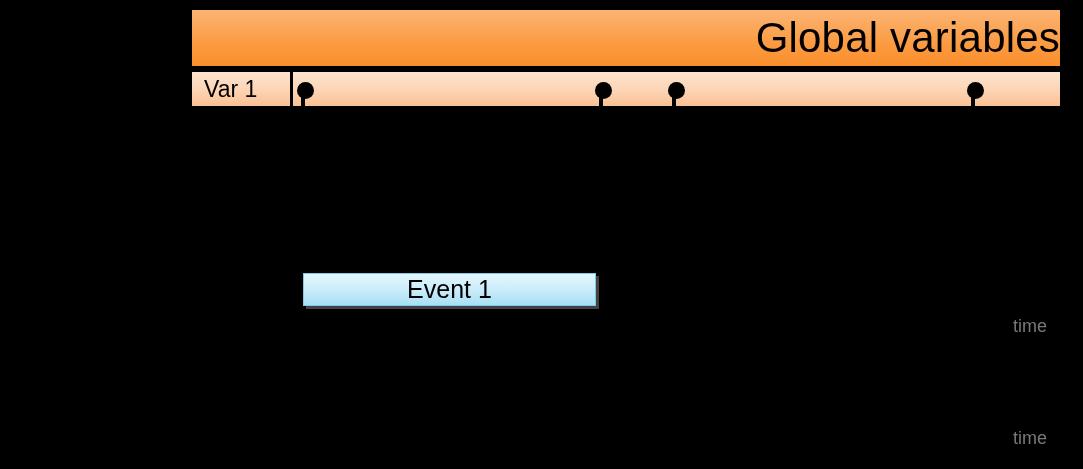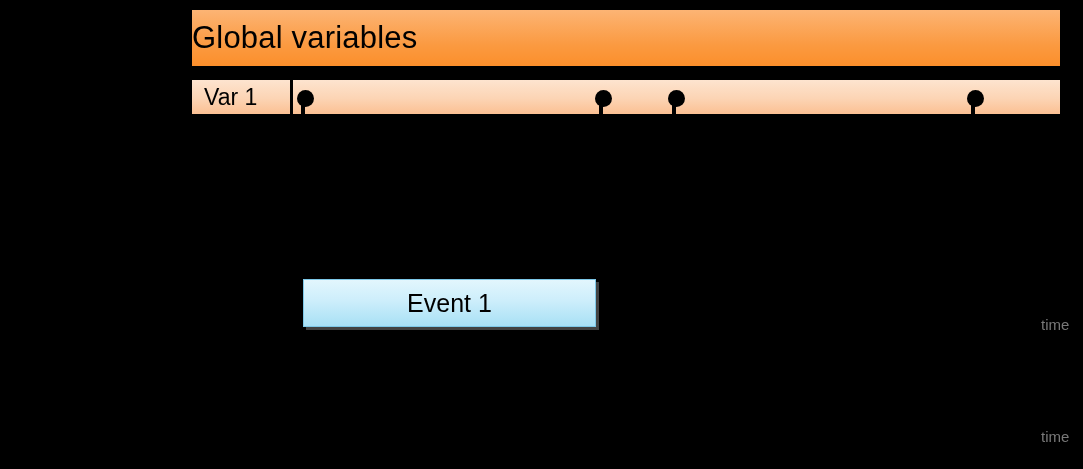--- a/index.html
+++ b/index.html
@@ -24,33 +24,33 @@
     width: 872px;
   }
   .gv-title {
     position: relative;
     height: 60px;
     box-sizing: border-box;
     background: linear-gradient(to bottom, #fcb474 0%, #fb9a41 62%, #fb8f2b 100%);
     border: 2px solid #000000;
     display: flex;
     align-items: center;
-    justify-content: flex-start;
+    justify-content: flex-end;
     color: #000000;
-    font-size: 31px;
+    font-size: 42px;
     letter-spacing: 0.2px;
   }
   .gv-row {
     position: relative;
     height: 36px;
     box-sizing: border-box;
     background: linear-gradient(to bottom, #fde4cf 0%, #fcd4b4 55%, #fbc093 100%);
     border: 2px solid #000000;
     border-top: none;
-    margin-top: 12px;
+    margin-top: 4px;
     text-decoration: underline;
   }
   .gv-row:first-of-type { margin-top: 6px; border-top: 2px solid #000000; }
   .gv-row-label {
     position: absolute;
     left: 0;
     top: 0;
     bottom: 0;
     width: 98px;
     display: flex;
@@ -103,22 +103,21 @@
     align-items: center;
     justify-content: center;
     color: #000000;
     font-size: 25px;
   }
 
   
   .time-label {
     position: absolute;
     color: #787878;
-    font-size: 15px;
-    margin-left: 28px;
+    font-size: 18px;
   }
 </style>
 </head>
 <body>
 
 <div id="canvas">
 
   <div class="gv-panel">
 
     <div class="gv-title">
@@ -140,21 +139,21 @@
       <div class="marker-stem-top" style="left:480px;"></div>
       <div class="marker-dot" style="left:482px;"></div>
 
       <div class="marker-stem-top" style="left:779px;"></div>
       <div class="marker-dot" style="left:781px;"></div>
     </div>
 
 
   </div>
 
-  <div class="event-box" style="left:303px; top:279px; width:293px; height:48px;text-align:right;">
+  <div class="event-box" style="left:303px; top:273px; width:293px; height:33px;text-align:right;">
     <span>Event 1</span>
   </div>
 
 
   <div class="time-label" style="left:1013px; top:316px;">time</div>
 
   <div class="time-label" style="left:1013px; top:428px;">time</div>
 
 </div>
 

